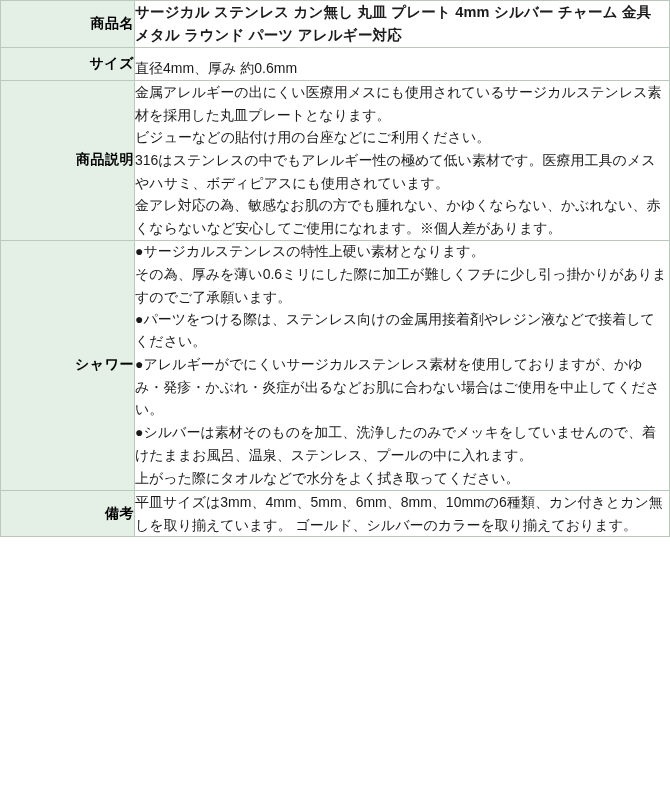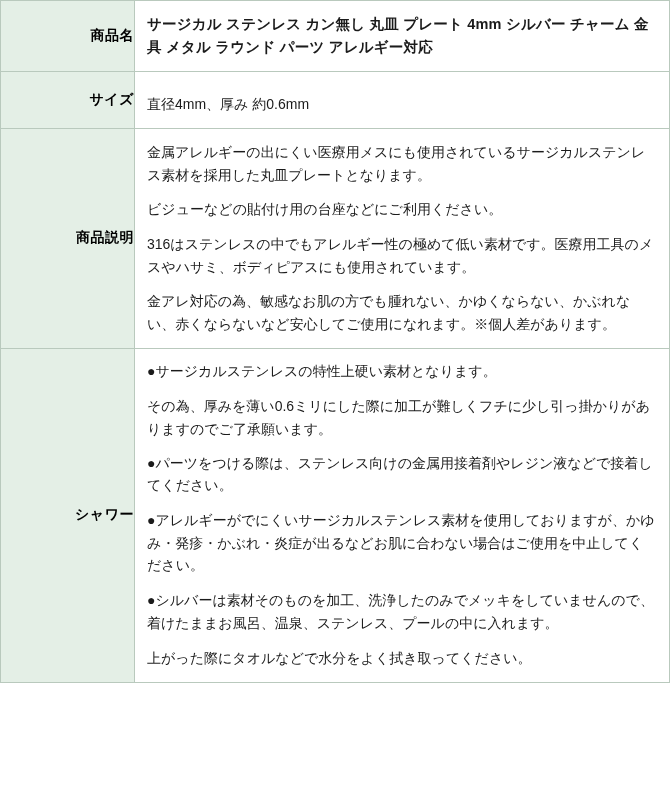--- a/index.html
+++ b/index.html
@@ -38,21 +38,21 @@
     font-size: 14px;
     line-height: 1.62;
     color: #1b1b1b;
     vertical-align: top;
   }
   .value-cell.mid {
     vertical-align: middle;
     padding-top: 9px;
   }
   .value-cell p {
-    margin: 12px;
+    margin: 0;
   }
   .title-value {
     font-weight: bold;
     font-size: 14.5px;
     line-height: 1.6;
     letter-spacing: 0.2px;
   }
   .bullet-line {
     text-indent: 0;
     font-family: Liberation Mono, monospace;
@@ -88,14 +88,20 @@
       <td class="label-cell">シャワー</td>
       <td class="value-cell">
         <p class="bullet-line">●サージカルステンレスの特性上硬い素材となります。</p>
         <p>その為、厚みを薄い0.6ミリにした際に加工が難しくフチに少し引っ掛かりがありますのでご了承願います。</p>
         <p class="bullet-line">●パーツをつける際は、ステンレス向けの金属用接着剤やレジン液などで接着してください。</p>
         <p class="bullet-line">●アレルギーがでにくいサージカルステンレス素材を使用しておりますが、かゆみ・発疹・かぶれ・炎症が出るなどお肌に合わない場合はご使用を中止してください。</p>
         <p class="bullet-line">●シルバーは素材そのものを加工、洗浄したのみでメッキをしていませんので、着けたままお風呂、温泉、ステンレス、プールの中に入れます。</p>
         <p>上がった際にタオルなどで水分をよく拭き取ってください。</p>
       </td>
     </tr>
+    <tr>
+      <td class="label-cell">備考</td>
+      <td class="value-cell">
+        <p>平皿サイズは3mm、4mm、5mm、6mm、8mm、10mmの6種類、カン付きとカン無しを取り揃えています。 ゴールド、シルバーのカラーを取り揃えております。</p>
+      </td>
+    </tr>
   </tbody>
 </table>
 
 </body></html>

